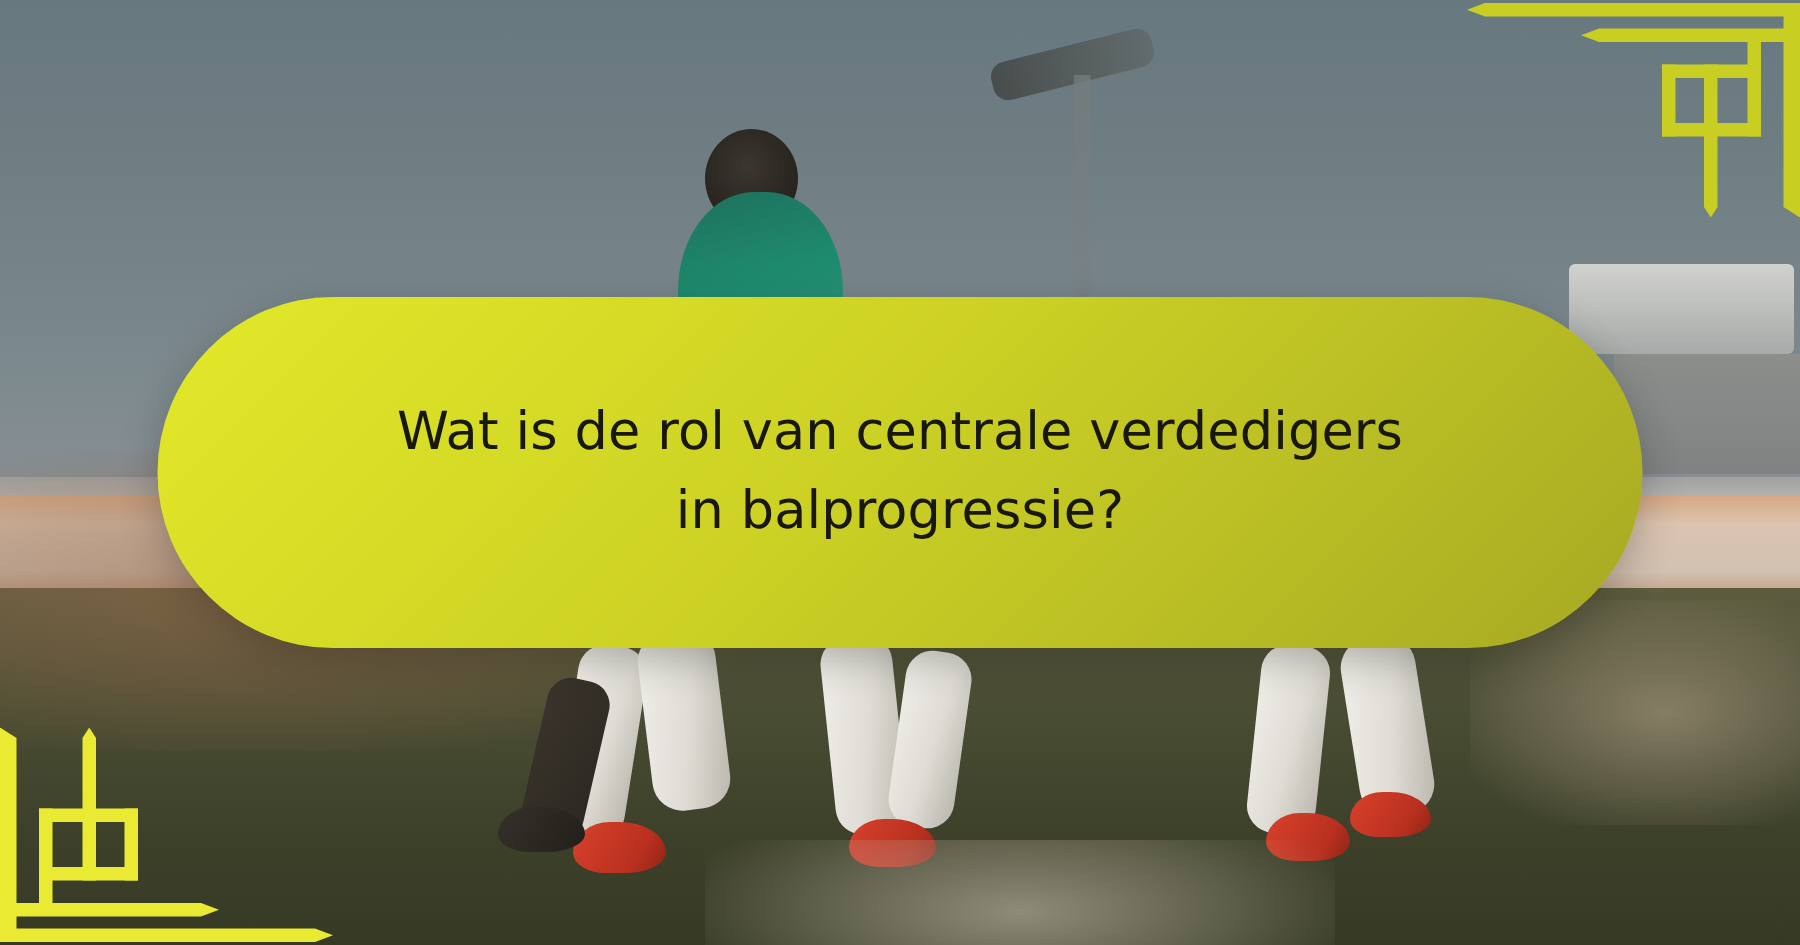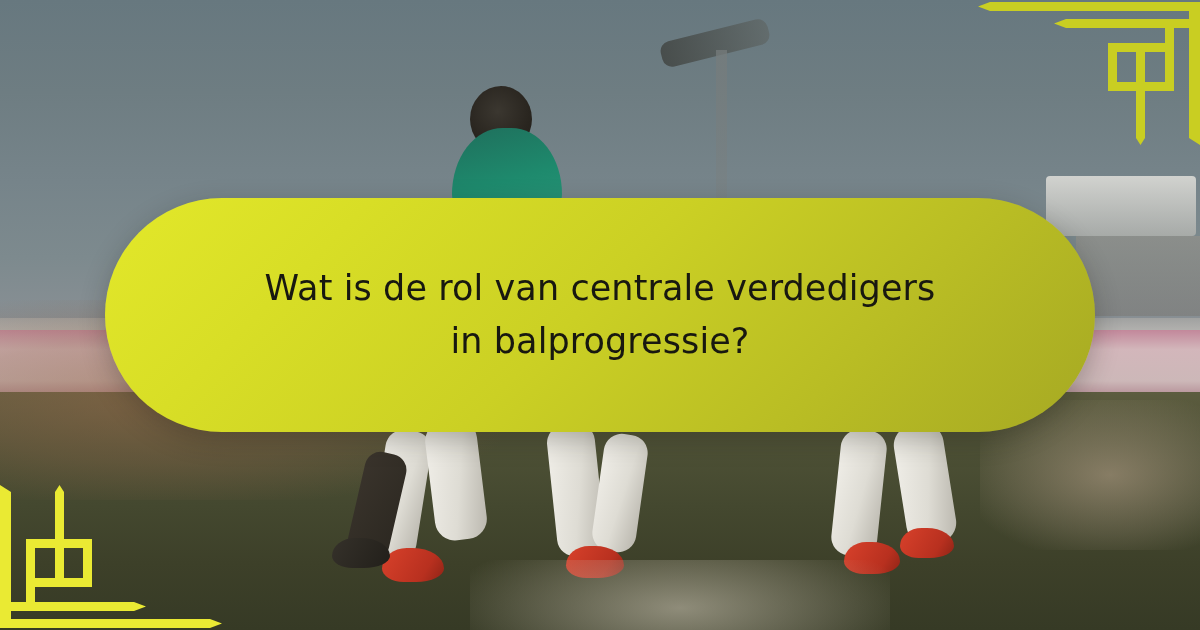--- a/index.html
+++ b/index.html
@@ -13,21 +13,21 @@
     overflow: hidden;
     font-family: "DejaVu Sans", sans-serif;
     background: #6d7b80;
   }
 
   #stage {
     position: relative;
     width: 1200px;
     height: 630px;
     overflow: hidden;
-    background: #be185d;
+    background: #f97316;
   }
 
   
   .bg-photo {
     position: absolute;
     inset: 0;
     overflow: hidden;
   }
 
   

